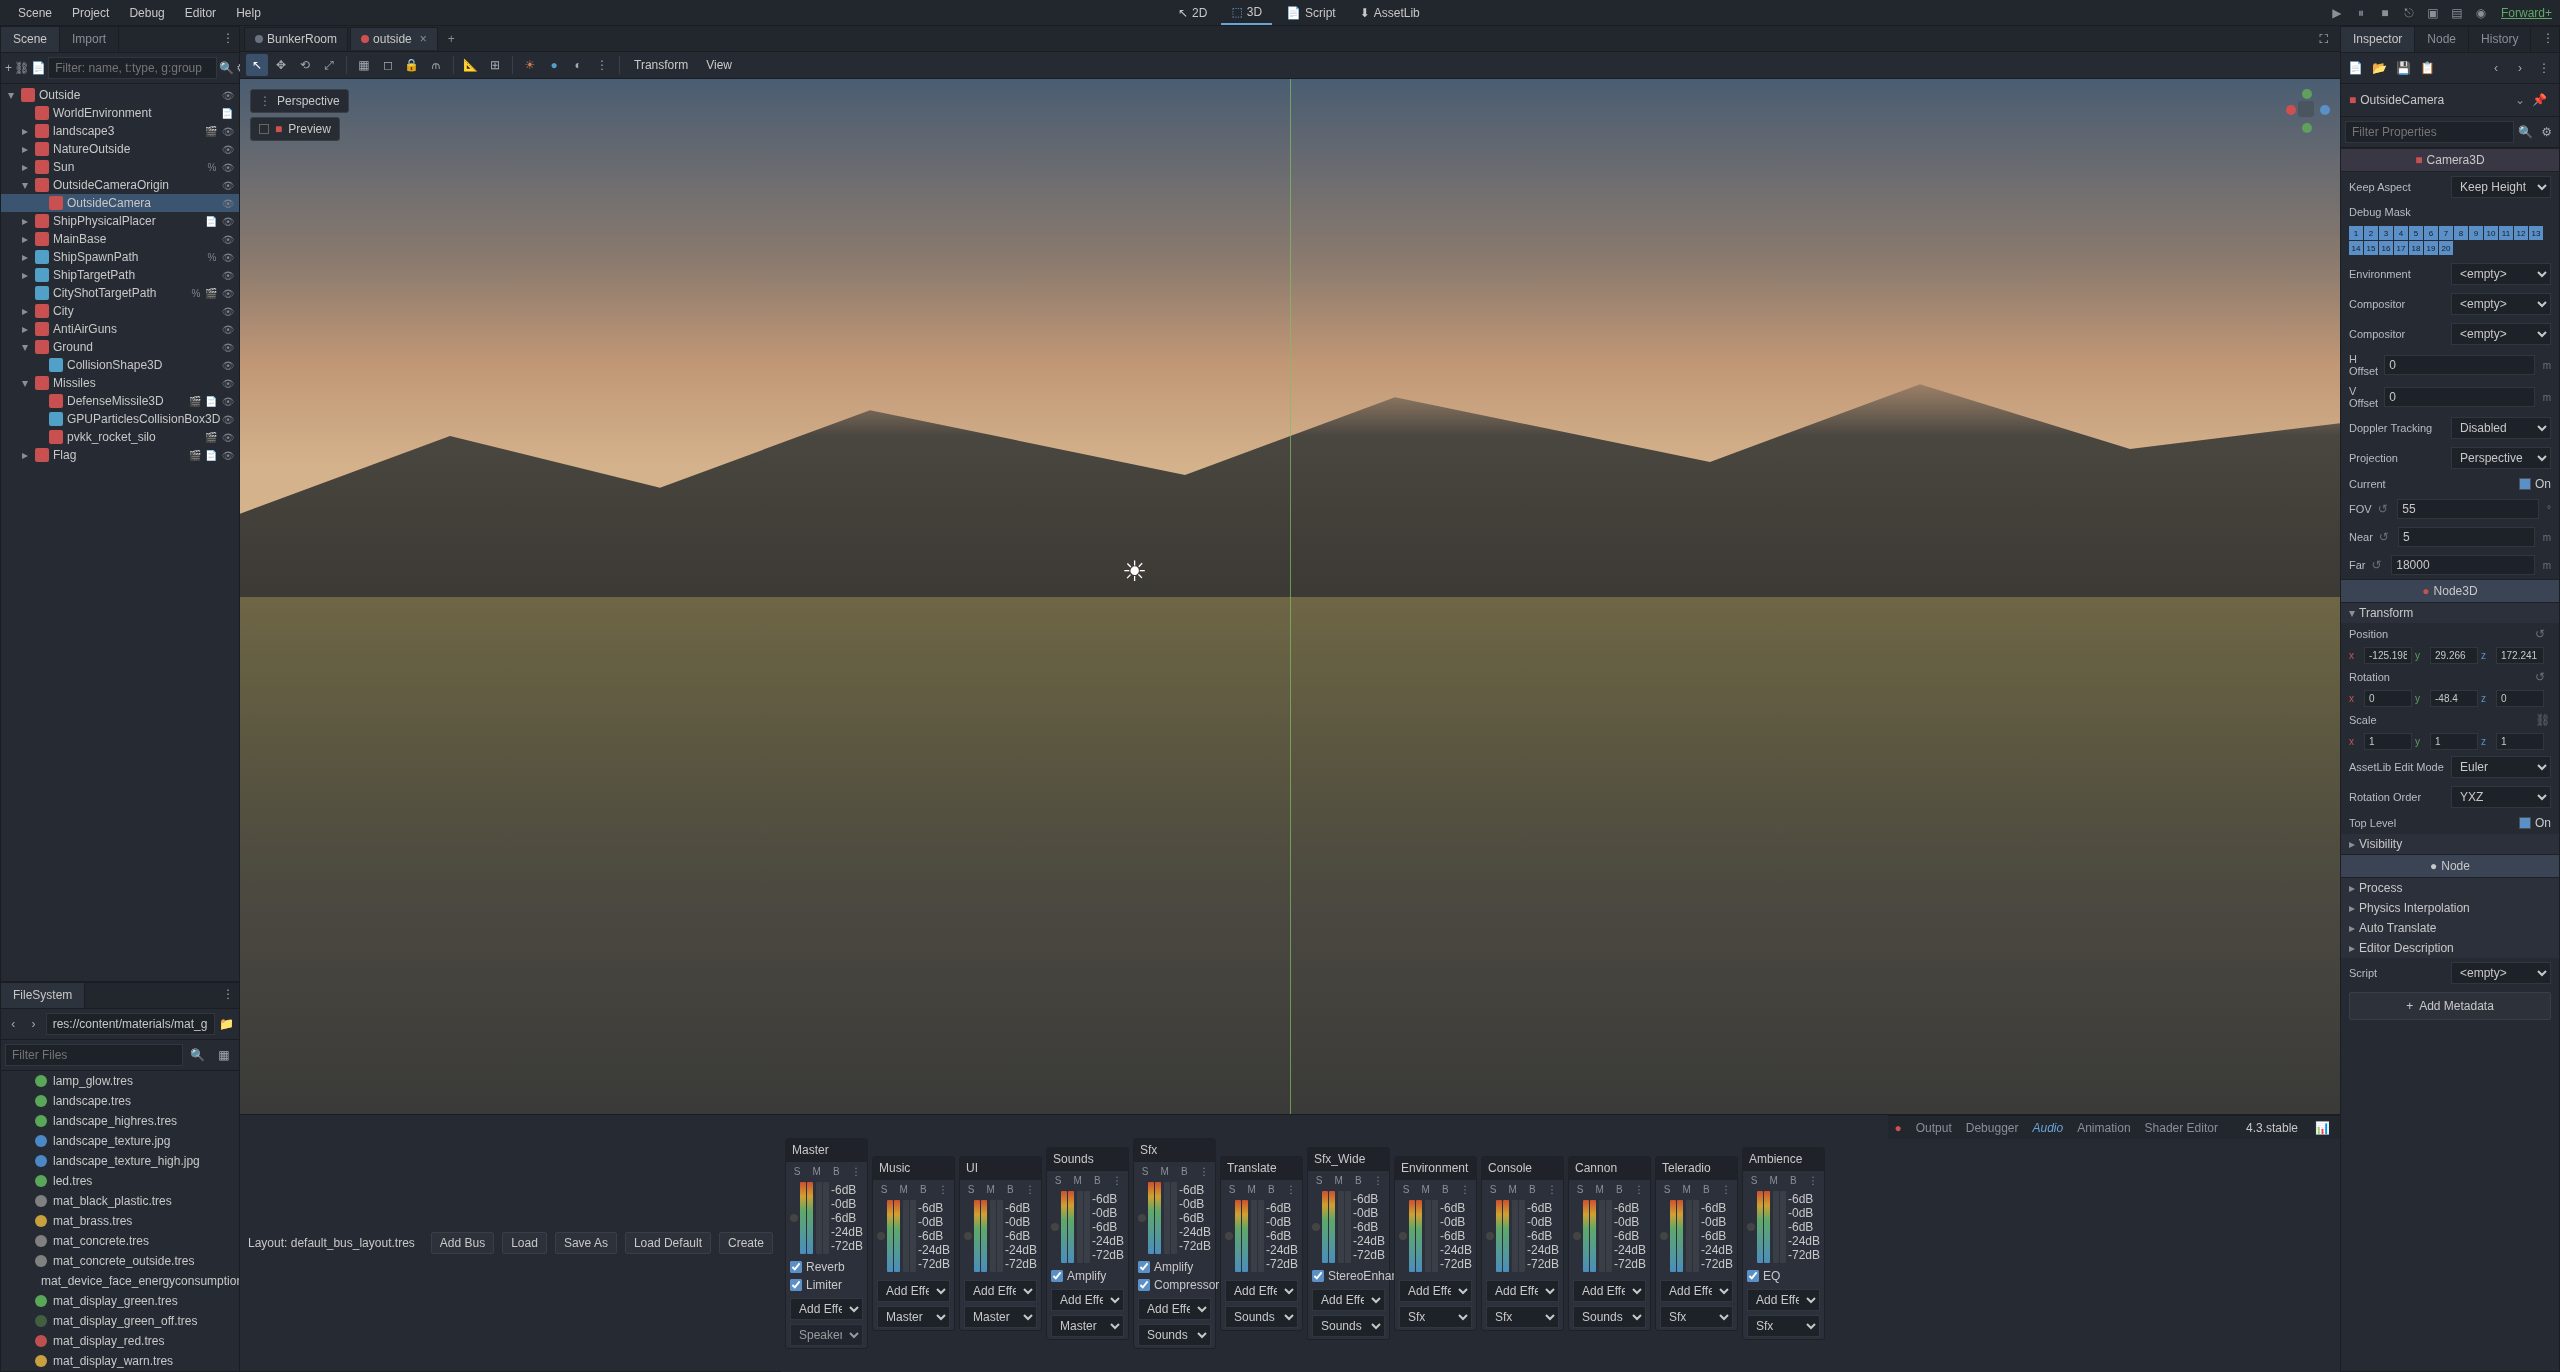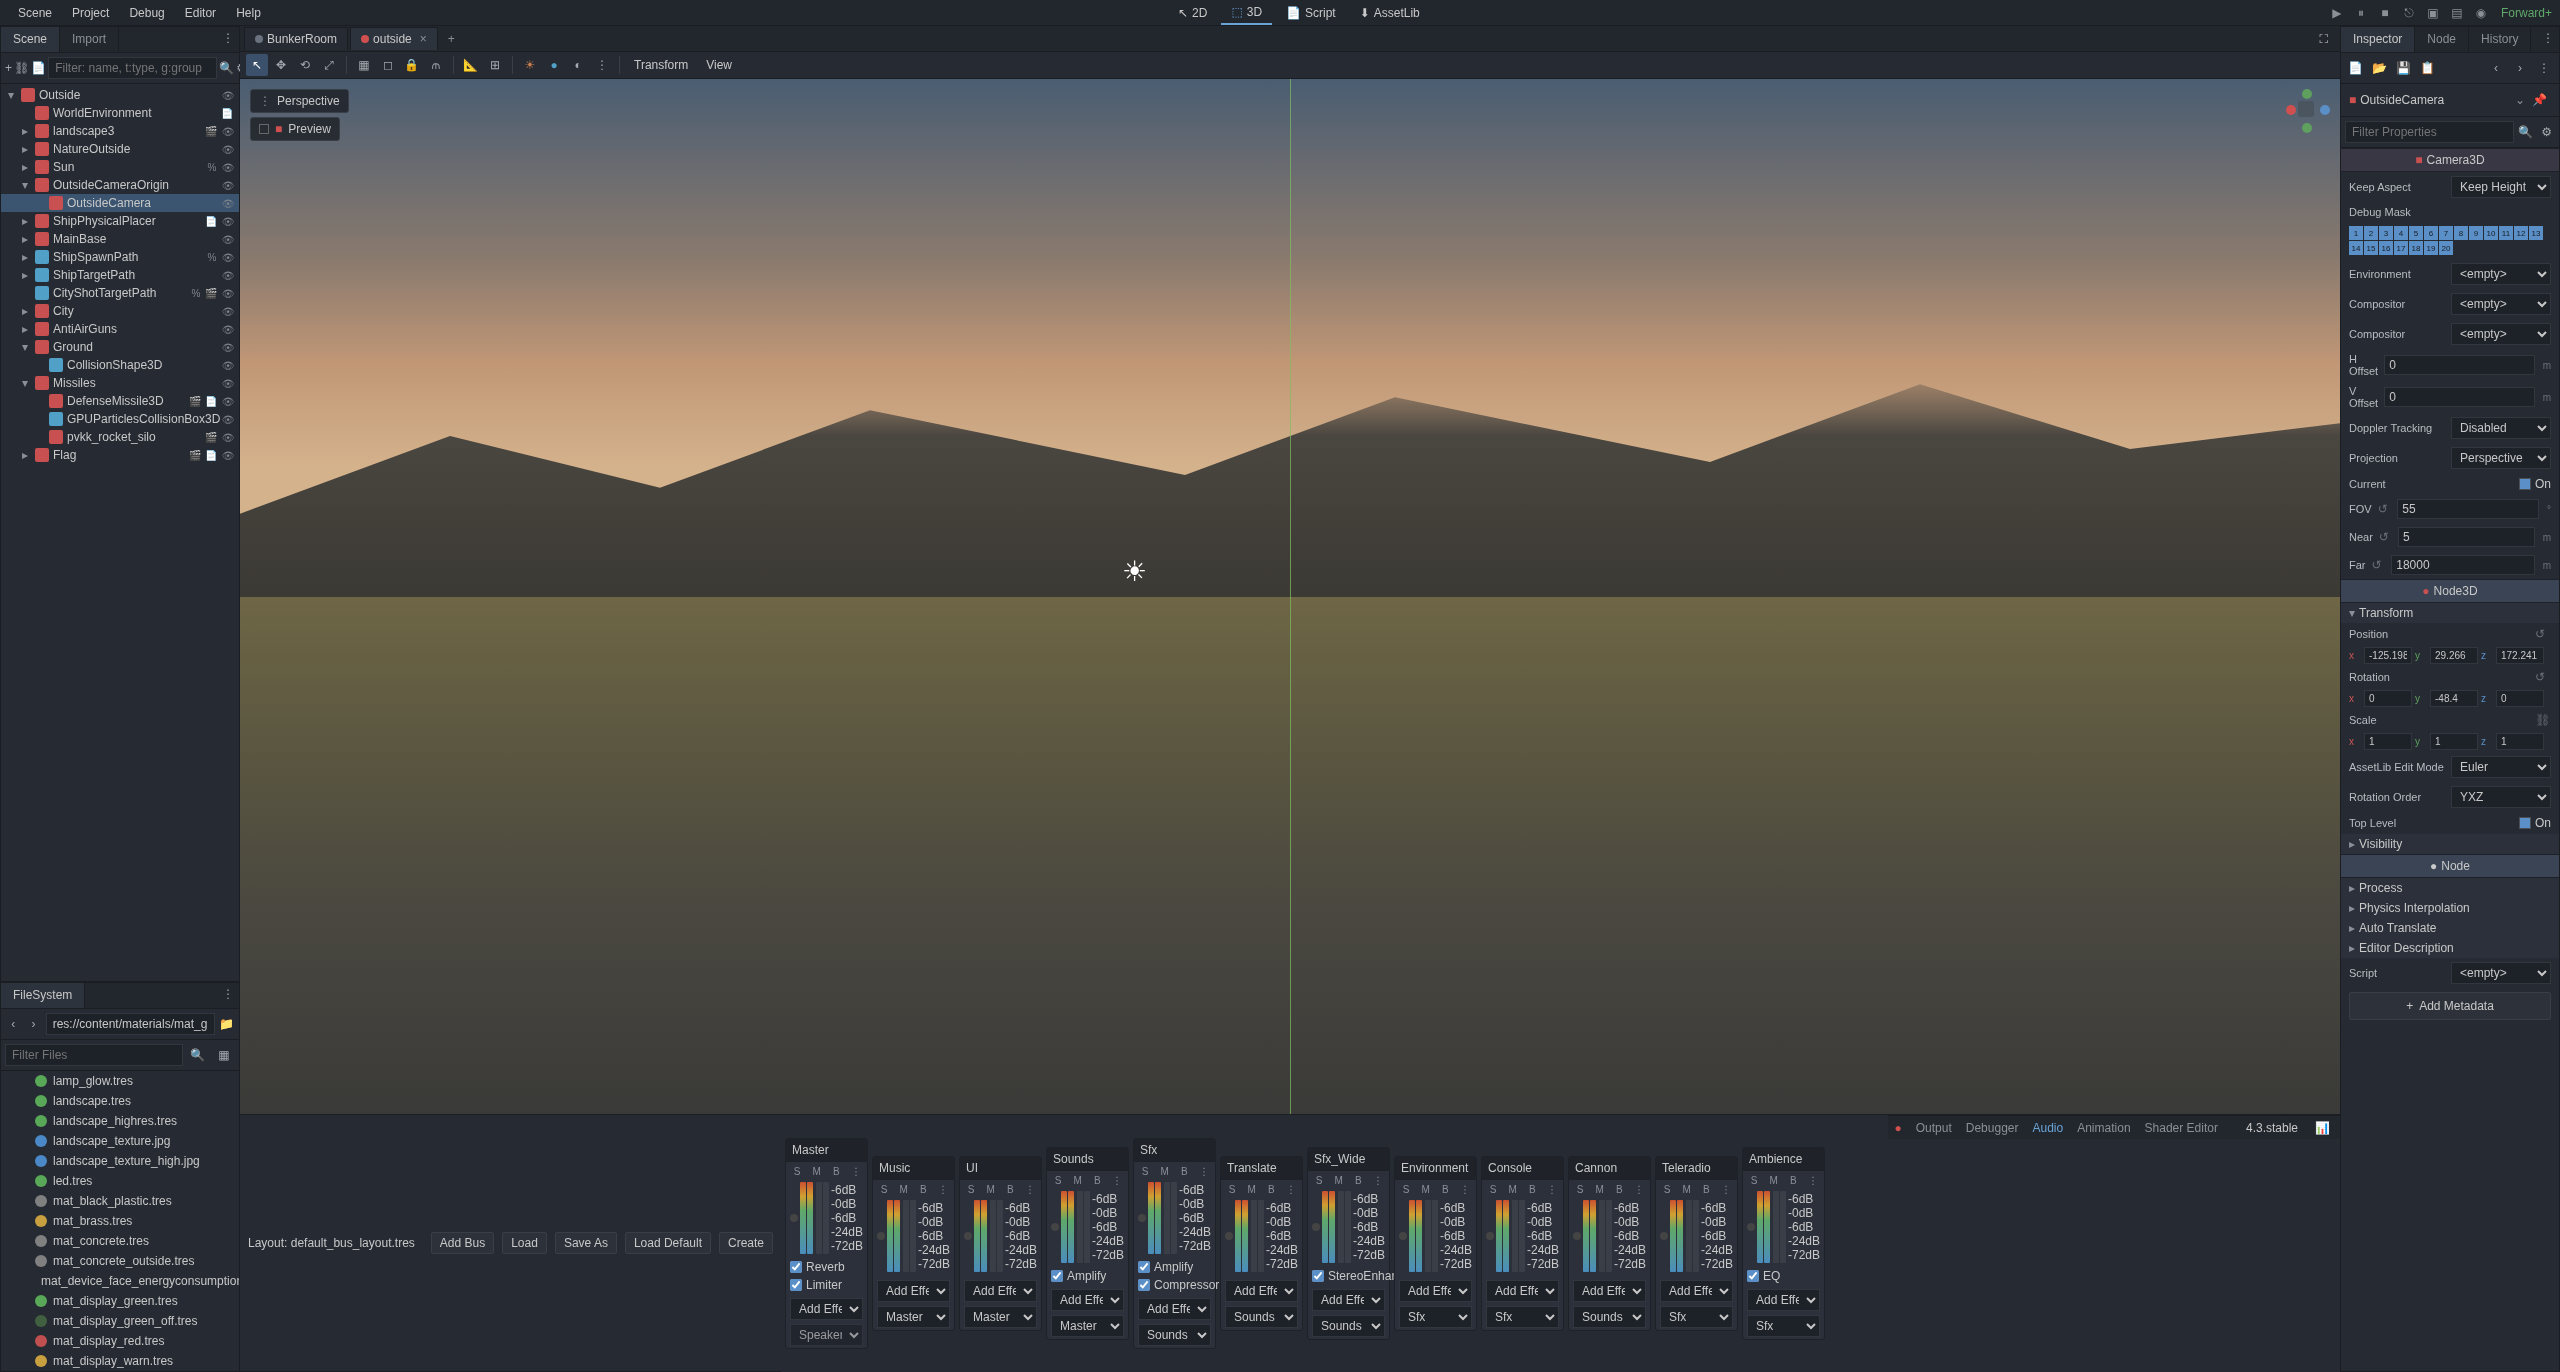--- a/index.html
+++ b/index.html
@@ -7,21 +7,21 @@
 .app { display:flex; flex-direction:column; height:100vh; width:100vw; }
 
 
 .menubar { height:26px; background:#22262d; display:flex; align-items:center; padding:0 8px; border-bottom:1px solid #1a1d22; }
 .menubar .menu-item { padding:4px 10px; cursor:pointer; }
 .menubar .center { flex:1; display:flex; justify-content:center; gap:4px; }
 .menubar .center .mode { padding:4px 10px; cursor:pointer; display:flex; align-items:center; gap:4px; }
 .menubar .center .mode.active { color:#6aa3d6; border-bottom:2px solid #6aa3d6; }
 .menubar .right { display:flex; gap:4px; align-items:center; }
 .menubar .right .iconbtn { width:20px; height:20px; display:flex; align-items:center; justify-content:center; cursor:pointer; color:#8a8f98; }
-.menubar .right .label { color:#5fa869; margin-left:6px; }
+.menubar .right .label { color:#5fa869; margin-left:6px;text-decoration:underline; }
 
 
 .main { flex:1; display:flex; min-height:0; }
 
 
 .panel { background:#262b33; border:1px solid #1a1d22; display:flex; flex-direction:column; }
 .panel-tabs { display:flex; background:#22262d; border-bottom:1px solid #1a1d22; height:26px; align-items:stretch; }
 .panel-tab { padding:5px 12px; cursor:pointer; border-right:1px solid #1a1d22; color:#8a8f98; }
 .panel-tab.active { background:#2d333c; color:#c8c8c8; }
 .panel-toolbar { display:flex; align-items:center; padding:4px; gap:2px; background:#262b33; border-bottom:1px solid #1a1d22; }
@@ -97,21 +97,21 @@
 .bus-effects { padding:2px 4px; }
 .bus-effect { display:flex; align-items:center; gap:4px; padding:2px 0; }
 .bus-effect input[type=checkbox]{ width:12px;height:12px; accent-color:#5a8fc7; }
 .bus-add { padding:2px 4px; }
 .bus-select { background:#1d2128; border:1px solid #32373f; padding:2px 4px; width:100%; color:#c8c8c8; }
 .bus-route { padding:2px 4px; }
 
 
 .bottom-tabs { display:flex; align-items:center; background:#22262d; border-top:1px solid #1a1d22; height:24px; padding:0 6px; gap:14px; }
 .bottom-tab { cursor:pointer; color:#8a8f98; }
-.bottom-tab.active { color:#6aa3d6; }
+.bottom-tab.active { color:#6aa3d6;font-style:italic; }
 .bottom-tabs .spacer { flex:1; }
 
 
 .right-col { width:220px; display:flex; flex-direction:column; }
 .insp-name { padding:5px 8px; background:#262b33; border-bottom:1px solid #1a1d22; display:flex; align-items:center; gap:4px; }
 .insp-name .pin { color:#d05050; }
 .insp-name .exp { margin-left:auto; color:#8a8f98; }
 .insp-filter { display:flex; padding:4px; gap:4px; border-bottom:1px solid #1a1d22; }
 .insp-filter input { background:#1d2128; border:1px solid #32373f; padding:3px 6px; color:#c8c8c8; flex:1; }
 .insp-body { flex:1; overflow:auto; }

